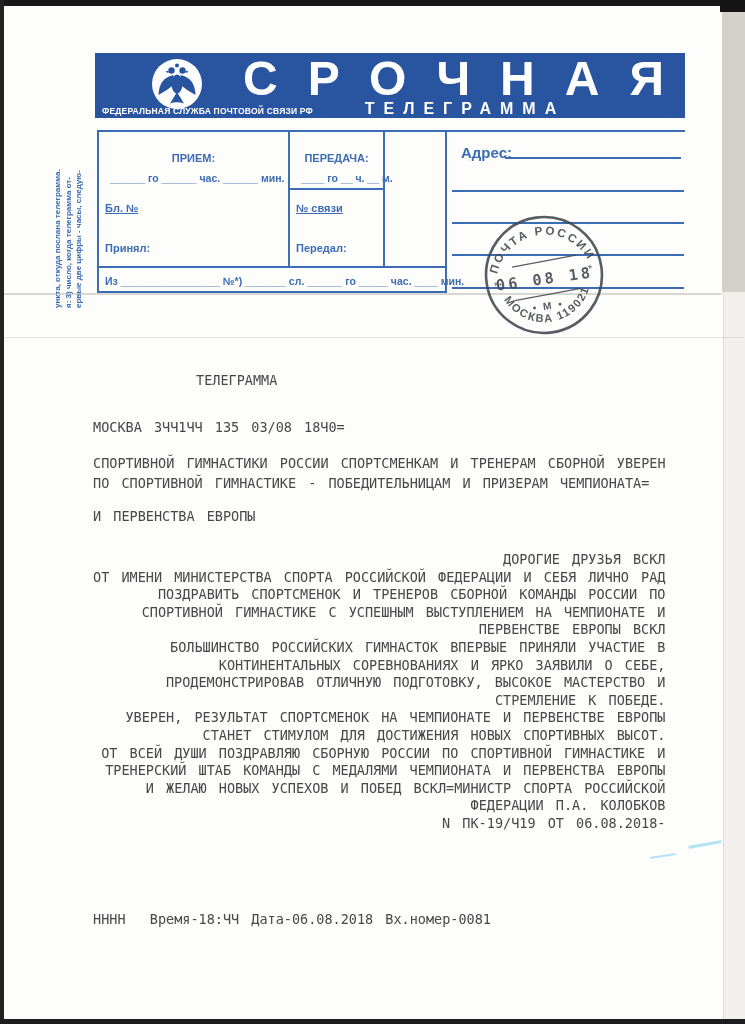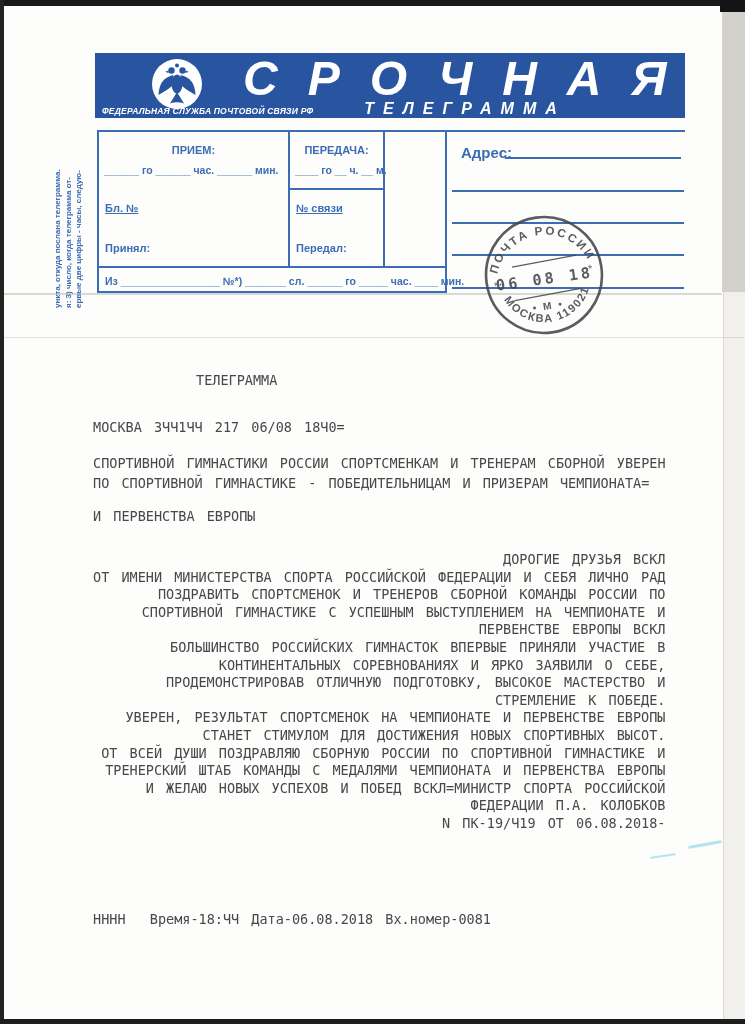--- a/index.html
+++ b/index.html
@@ -15,42 +15,42 @@
   .scan-right-grey{position:absolute;left:722px;top:6px;width:23px;height:286px;background:#d2d1cc;}
   .scan-right-black{position:absolute;left:720px;top:0;width:25px;height:12px;background:#141414;}
   .scan-right-strip{position:absolute;left:723px;top:292px;width:22px;height:727px;background:#f1f0ed;border-left:1px solid #dcdbd6;}
   .sheet-edge1{position:absolute;left:4px;top:293px;width:718px;height:2px;background:rgba(150,148,140,.35);}
   .sheet-edge2{position:absolute;left:4px;top:337px;width:740px;height:1px;background:rgba(160,158,150,.28);}
   .cyan-mark{position:absolute;background:rgba(90,195,230,.45);border-radius:2px;}
   .cyan1{left:688px;top:843px;width:34px;height:3px;transform:rotate(-10deg);}
   .cyan2{left:650px;top:855px;width:26px;height:2px;transform:rotate(-8deg);}
 
   
-  .banner{position:absolute;left:95px;top:53px;width:590px;height:65px;background:#29549f;font-style:italic;}
+  .banner{position:absolute;left:95px;top:53px;width:590px;height:65px;background:#29549f;}
   .banner-urgent{position:absolute;left:148px;right:4px;top:-2px;text-align:center;
     color:#fff;font-weight:700;font-size:48px;letter-spacing:30px;white-space:nowrap;}
   .banner-sub{position:absolute;left:150px;right:0;top:47px;text-align:center;
     color:#fff;font-weight:700;font-size:16px;letter-spacing:9px;white-space:nowrap;}
   .banner-agency{position:absolute;left:7px;bottom:2px;color:#fff;font-size:8.5px;
     font-weight:600;letter-spacing:.2px;white-space:nowrap;}
   .emblem{position:absolute;left:56px;top:5px;width:52px;height:52px;}
   .emblem circle.bg{fill:#fff;}
   .emblem .fg{fill:#29549f;stroke:none;}
   .top-rule{position:absolute;left:97px;top:130px;width:588px;height:2px;background:#3c6cb4;}
   .ftable{position:absolute;left:97px;top:130px;width:350px;height:163px;
     border:2px solid #3c6cb4;box-sizing:border-box;font-size:11px;font-weight:600;color:#3c6cb4;}
   .col-div1{position:absolute;left:189px;top:0;width:2px;height:134px;background:#3c6cb4;}
   .col-div2{position:absolute;left:284px;top:0;width:2px;height:134px;background:#3c6cb4;}
   .row-div{position:absolute;left:0;top:134px;width:100%;height:2px;background:#3c6cb4;}
   .mid-div{position:absolute;left:191px;top:56px;width:93px;height:1.5px;background:#3c6cb4;}
   .cell{position:absolute;top:0;height:134px;}
   .cell-priem{left:0;width:189px;}
   .cell-pered{left:191px;width:93px;}
-  .cell-title{text-align:center;margin-top:12px;}
-  .cell-line{margin-top:8px;padding-left:5px;white-space:nowrap;font-size:10.5px;}
+  .cell-title{text-align:center;margin-top:20px;}
+  .cell-line{margin-top:8px;padding-left:11px;white-space:nowrap;font-size:10.5px;}
   .cell-mid{position:absolute;left:6px;top:70px;text-decoration:underline;}
   .cell-low{position:absolute;left:6px;top:110px;}
   .from-row{position:absolute;left:6px;top:143px;white-space:nowrap;font-size:10.5px;}
 
   .addr-label{position:absolute;left:461px;top:144px;font-size:15px;font-weight:600;color:#3c6cb4;}
   .addr-label-line{position:absolute;left:505px;top:157px;width:176px;height:1.5px;background:#3c6cb4;}
   .addr-line{position:absolute;left:452px;width:232px;height:1.5px;background:#3c6cb4;}
   .al1{top:190px;} .al2{top:222px;} .al3{top:254px;} .al4{top:287px;}
 
   
@@ -159,17 +159,17 @@
   <text class="sarcb"><textPath href="#arcB" startOffset="50%" text-anchor="middle">МОСКВА 119021</textPath></text>
   <line class="sline" x1="32" y1="50" x2="96" y2="47"></line>
   <line class="sline" x1="30" y1="83" x2="96" y2="80"></line>
   <text class="sdate" x="62" y="71" text-anchor="middle">06 08 18</text>
   <text class="sstar" x="12" y="70">*</text>
   <text class="sstar" x="106" y="66">*</text>
   <text class="sm" x="62" y="96" text-anchor="middle">• М •</text>
 </svg>
 
 <div class="typed t-heading">ТЕЛЕГРАММА</div>
-<div class="typed t-origin">МОСКВА 3ЧЧ1ЧЧ 217 06/08 18Ч0=</div>
+<div class="typed t-origin">МОСКВА 3ЧЧ1ЧЧ 135 03/08 18Ч0=</div>
 <div class="typed t-addrblock"><div>СПОРТИВНОЙ ГИМНАСТИКИ РОССИИ СПОРТСМЕНКАМ И ТРЕНЕРАМ СБОРНОЙ УВЕРЕН</div><div>ПО СПОРТИВНОЙ ГИМНАСТИКЕ - ПОБЕДИТЕЛЬНИЦАМ И ПРИЗЕРАМ ЧЕМПИОНАТА=</div></div>
 <div class="typed t-subject">И ПЕРВЕНСТВА ЕВРОПЫ</div>
 <div class="typed t-body"><div>ДОРОГИЕ ДРУЗЬЯ ВСКЛ</div><div>ОТ ИМЕНИ МИНИСТЕРСТВА СПОРТА РОССИЙСКОЙ ФЕДЕРАЦИИ И СЕБЯ ЛИЧНО РАД</div><div>ПОЗДРАВИТЬ СПОРТСМЕНОК И ТРЕНЕРОВ СБОРНОЙ КОМАНДЫ РОССИИ ПО</div><div>СПОРТИВНОЙ ГИМНАСТИКЕ С УСПЕШНЫМ ВЫСТУПЛЕНИЕМ НА ЧЕМПИОНАТЕ И</div><div>ПЕРВЕНСТВЕ ЕВРОПЫ ВСКЛ</div><div>БОЛЬШИНСТВО РОССИЙСКИХ ГИМНАСТОК ВПЕРВЫЕ ПРИНЯЛИ УЧАСТИЕ В</div><div>КОНТИНЕНТАЛЬНЫХ СОРЕВНОВАНИЯХ И ЯРКО ЗАЯВИЛИ О СЕБЕ,</div><div>ПРОДЕМОНСТРИРОВАВ ОТЛИЧНУЮ ПОДГОТОВКУ, ВЫСОКОЕ МАСТЕРСТВО И</div><div>СТРЕМЛЕНИЕ К ПОБЕДЕ.</div><div>УВЕРЕН, РЕЗУЛЬТАТ СПОРТСМЕНОК НА ЧЕМПИОНАТЕ И ПЕРВЕНСТВЕ ЕВРОПЫ</div><div>СТАНЕТ СТИМУЛОМ ДЛЯ ДОСТИЖЕНИЯ НОВЫХ СПОРТИВНЫХ ВЫСОТ.</div><div>ОТ ВСЕЙ ДУШИ ПОЗДРАВЛЯЮ СБОРНУЮ РОССИИ ПО СПОРТИВНОЙ ГИМНАСТИКЕ И</div><div>ТРЕНЕРСКИЙ ШТАБ КОМАНДЫ С МЕДАЛЯМИ ЧЕМПИОНАТА И ПЕРВЕНСТВА ЕВРОПЫ</div><div>И ЖЕЛАЮ НОВЫХ УСПЕХОВ И ПОБЕД ВСКЛ=МИНИСТР СПОРТА РОССИЙСКОЙ</div><div>ФЕДЕРАЦИИ П.А. КОЛОБКОВ</div><div>N ПК-19/Ч19 ОТ 06.08.2018-</div></div>
 <div class="typed t-footer">НННН  Время-18:ЧЧ Дата-06.08.2018 Вх.номер-0081</div>
 
 </body></html>

